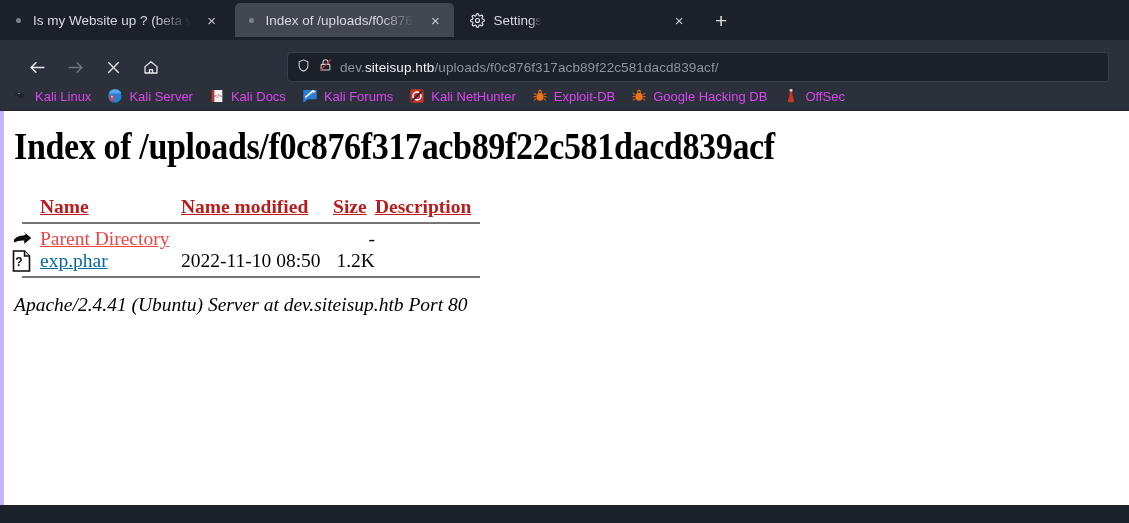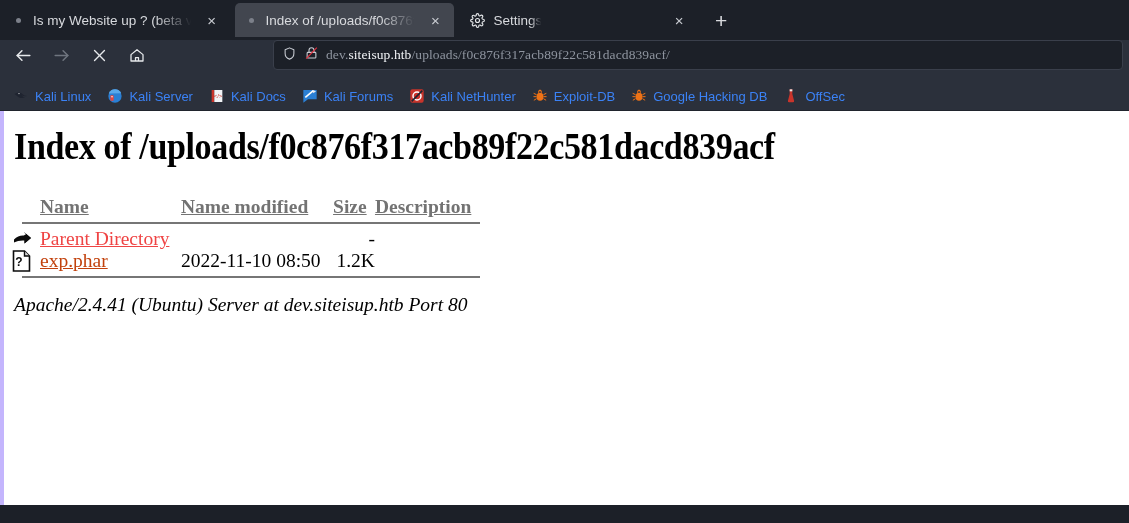--- a/index.html
+++ b/index.html
@@ -69,23 +69,22 @@
     font-size: 21px; font-weight: 300;
     border-radius: 4px;
     line-height: 1;
   }
 
   
   .navbar {
     height: 42px;
     background: #2b303b;
     display: flex;
-    align-items: flex-start;
-    padding: 0 6px;
-    font-family: Liberation Serif, serif;
+    align-items: flex-end;
+    padding: 0 20px;
   }
   .navbtn {
     width: 34px; height: 30px;
     display: flex; align-items: center; justify-content: center;
     margin-right: 4px;
     border-radius: 4px;
     color: #e7e9ec;
   }
   .navbtn.dim { color: #6f757f; }
   .navbtn svg { display: block; }
@@ -120,21 +119,21 @@
     padding: 0 6px;
     gap: 2px;
     border-bottom: 1px solid #20242d;
   }
   .bm {
     display: flex;
     align-items: center;
     gap: 6px;
     padding: 3px 7px;
     border-radius: 3px;
-    color: #3b82f6;
+    color: #d946ef;
     font-size: 13px;
     white-space: nowrap;
   }
   .bmicon { width: 16px; height: 16px; display: block; flex: 0 0 auto; }
 
   
   .content {
     background: #ffffff;
     height: 394px;
     border-left: 4px solid #c4b5fd;
@@ -163,30 +162,30 @@
     font-family: "Liberation Serif", serif;
     font-size: 19.5px;
   }
   table.idxtable td, table.idxtable th { padding: 0; vertical-align: middle; }
   th.colhead {
     font-weight: bold;
     text-align: left;
     padding-bottom: 5px;
   }
   th.colhead a {
-    color: #737373;
+    color: #b91c1c;
     text-decoration: underline;
   }
   td.c-icon { width: 28px; }
   td.c-name { padding-right: 14px; }
   td.c-date { padding-right: 5px; white-space: nowrap; }
   td.c-size { text-align: right; padding-right: 4px; white-space: nowrap; }
   td.c-desc { }
   .row-parent a { color: #ef4444; text-decoration: underline; }
-  .row-file a { color: #c2410c; text-decoration: underline; }
+  .row-file a { color: #0369a1; text-decoration: underline; }
   .hr-line {
     height: 2px;
     background: #767676;
     border: 0;
     margin: 0;
     width: 458px;
     margin-left: 10px;
   }
   .hrcell { padding: 4px 0 !important; }
   .addr {

